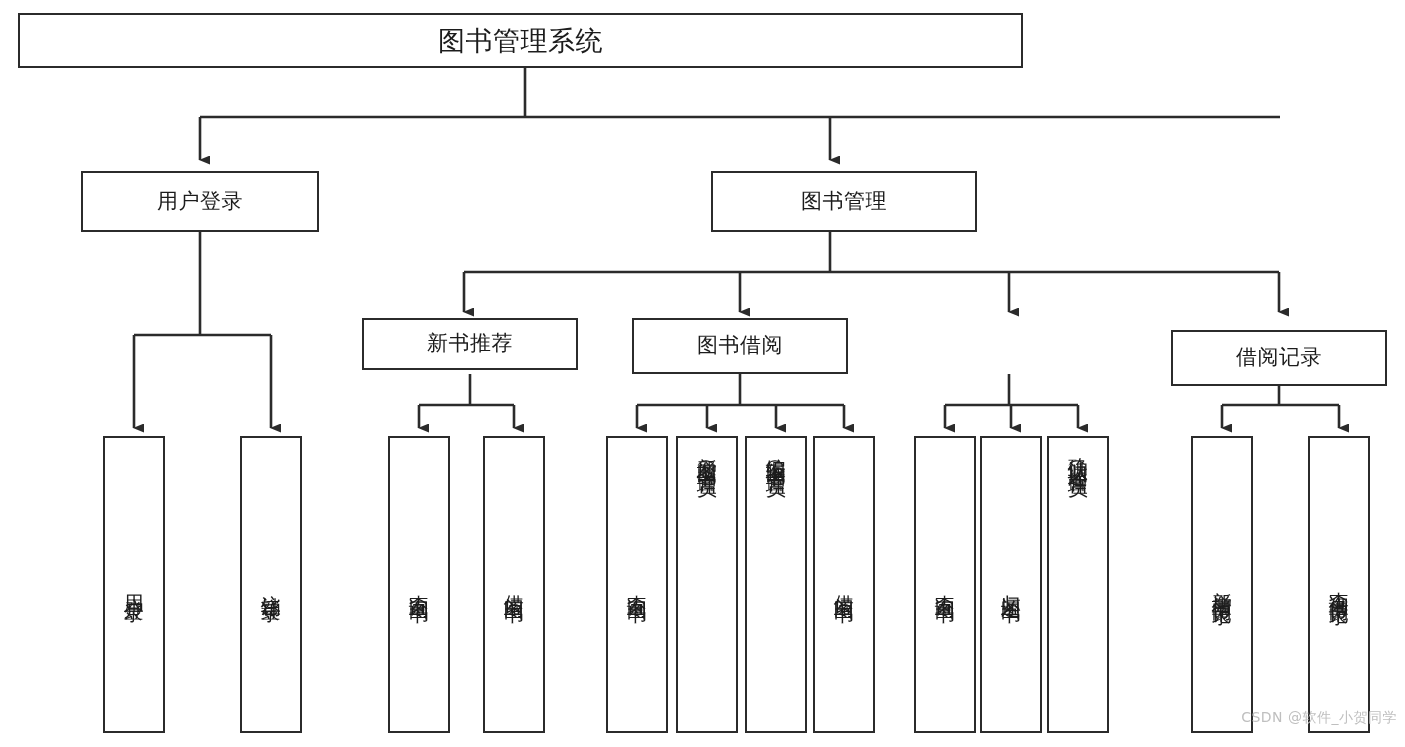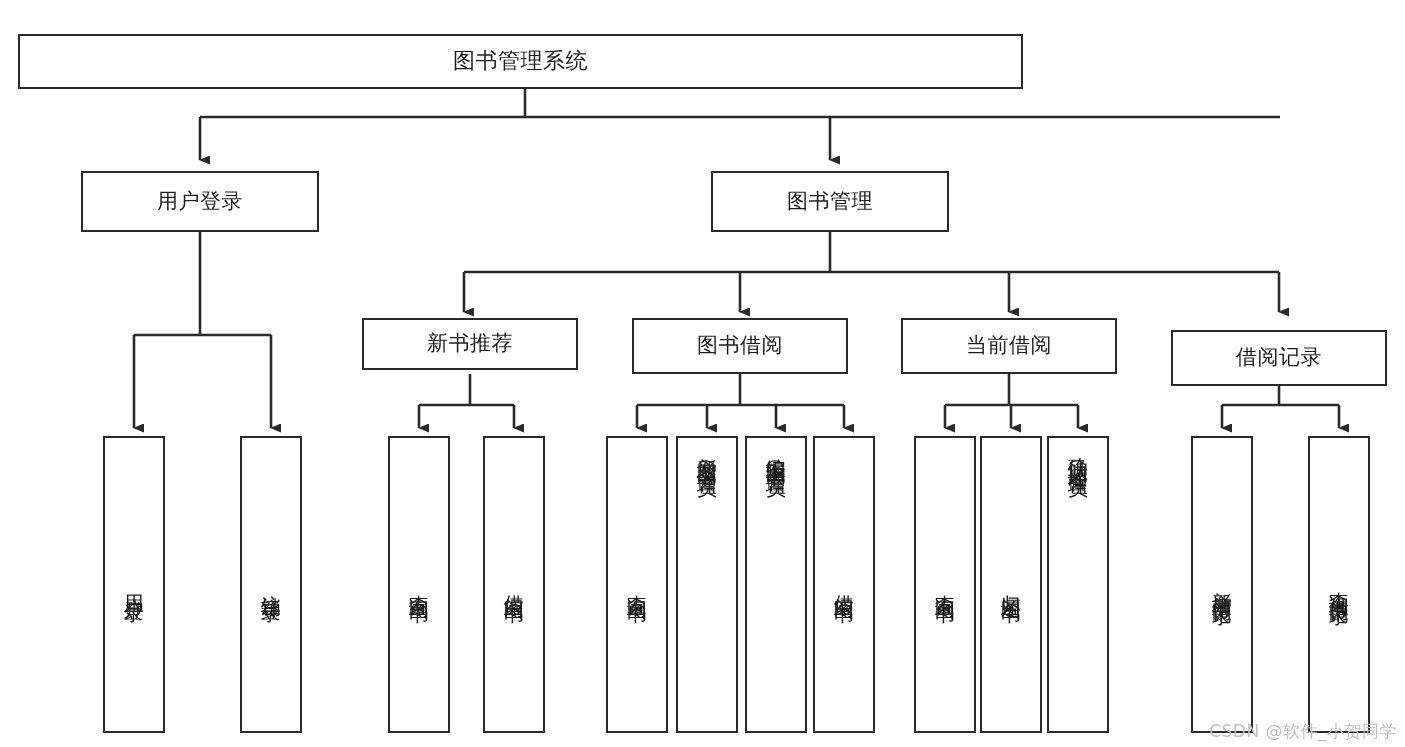--- a/index.html
+++ b/index.html
@@ -35,44 +35,43 @@
     align-items: center;
     justify-content: center;
     color: #1c1c1c;
   }
   .node.horizontal {
     font-size: 21px;
     letter-spacing: 0.5px;
     line-height: 1.1;
   }
   .node.root {
-    font-size: 22px;
-    margin-top: 21px;
+    font-size: 27px;
   }
   .node.vertical {
     writing-mode: vertical-rl;
     text-orientation: upright;
     font-size: 20px;
     line-height: 1.12;
     letter-spacing: 3px;
     padding: 4px 0;
     align-items: center;
     justify-content: center;
   }
   .node.vertical.top-aligned {
     justify-content: flex-start;
   }
   .node-label {
     white-space: nowrap;
   }
   .watermark {
     position: absolute;
     right: 8px;
-    bottom: 4px;
-    font-size: 17px;
+    bottom: 20px;
+    font-size: 14px;
     color: #bfbfbf;
     white-space: nowrap;
     letter-spacing: 0.5px;
   }
 </style>
 </head>
 <body>
 
 <div id="diagram-root">
 
@@ -126,32 +125,29 @@
     </g>
   </svg>
 
   <div class="node horizontal root" style="left:18px; top:13px; width:1005px; height:55px;">
     <span class="node-label">图书管理系统</span>
   </div>
 
   <div class="node horizontal" style="left:81px; top:171px; width:238px; height:61px;">
     <span class="node-label">用户登录</span>
   </div>
-  <div class="node horizontal" style="left:711px; top:171px; width:238px; height:61px;">
+  <div class="node horizontal" style="left:711px; top:171px; width:266px; height:61px;">
     <span class="node-label">图书管理</span>
   </div>
 
   <div class="node horizontal" style="left:362px; top:318px; width:216px; height:52px;">
     <span class="node-label">新书推荐</span>
   </div>
   <div class="node horizontal" style="left:632px; top:318px; width:216px; height:56px;justify-content:center;">
     <span class="node-label">图书借阅</span>
-  </div>
-  <div class="node horizontal" style="left:901px; top:318px; width:216px; height:56px;">
-    <span class="node-label">当前借阅</span>
   </div>
   <div class="node horizontal" style="left:1171px; top:318px; width:216px; height:56px;margin-top:12px;">
     <span class="node-label">借阅记录</span>
   </div>
 
   <div class="node vertical" style="left:103px; top:436px; width:62px; height:297px;">
     <span class="node-label">用户登录</span>
   </div>
   <div class="node vertical" style="left:240px; top:436px; width:62px; height:297px;">
     <span class="node-label">注销登录</span>

